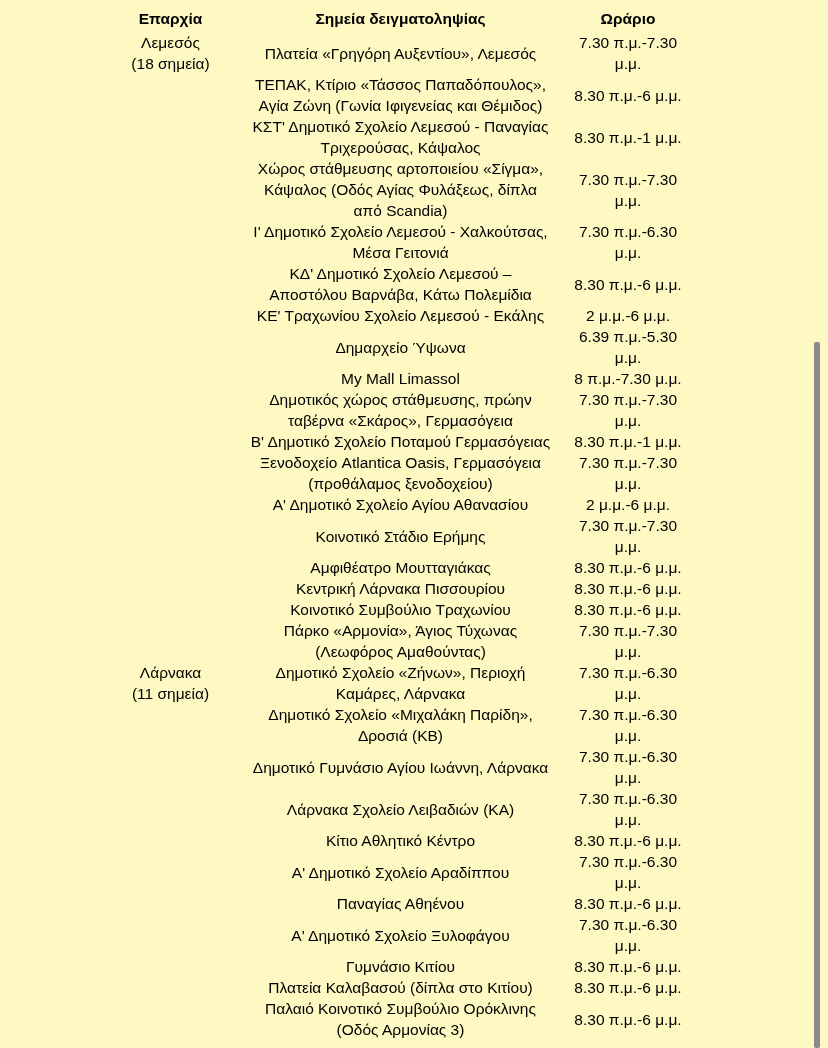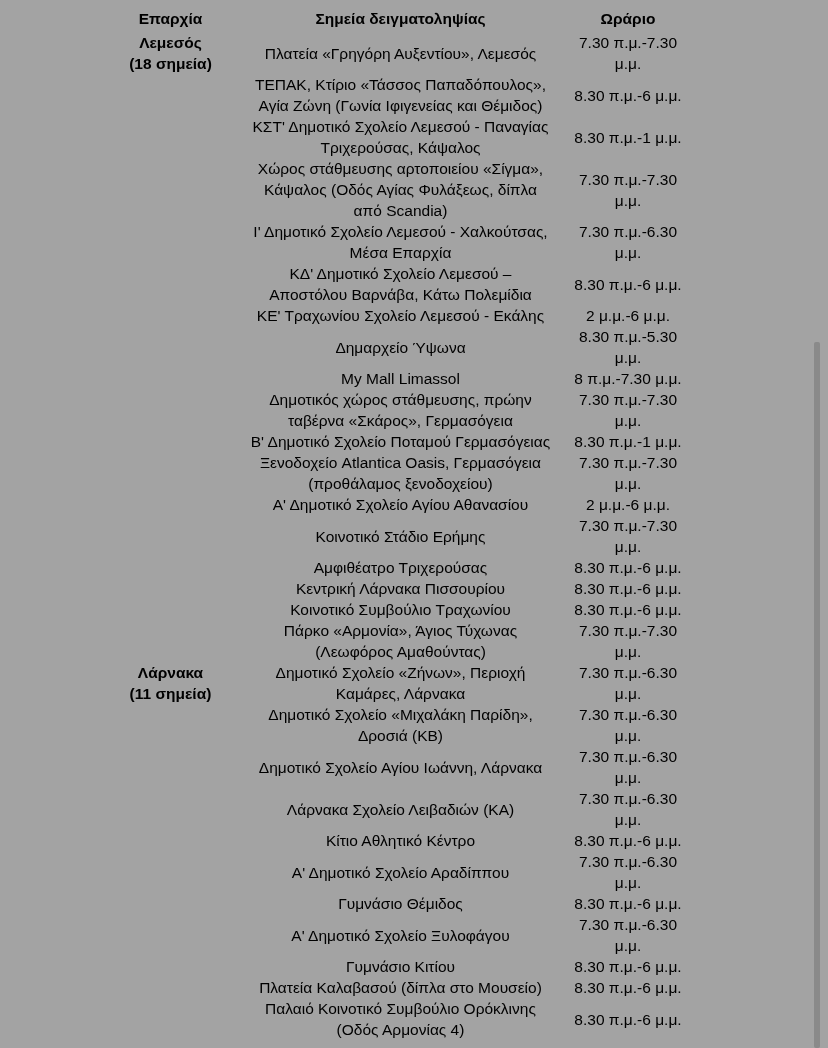--- a/index.html
+++ b/index.html
@@ -1,20 +1,20 @@
 <!DOCTYPE html>
 <html><head>
 <meta charset="utf-8">
 <style>
   html, body { margin: 0; padding: 0; }
   .page {
     position: relative;
     width: 828px;
     height: 1048px;
-    background: #a3a3a3;
+    background: #fef9c3;
     overflow: hidden;
     font-family: "Liberation Sans", sans-serif;
     color: #000000;
   }
   table.sampling {
     position: absolute;
     left: 98px;
     top: 8px;
     width: 600px;
     border-collapse: collapse;
@@ -30,21 +30,21 @@
     padding: 0;
     white-space: pre-line;
     vertical-align: middle;
     font-weight: normal;
   }
   thead th {
     font-weight: bold;
     padding-bottom: 3px;
   }
   td.district {
-    font-weight: bold;
+    font-weight: normal;
     vertical-align: top;
   }
   .scrollbar-thumb {
     position: absolute;
     right: 8px;
     top: 342px;
     width: 6px;
     height: 706px;
     background: #8a8a8a;
     border-radius: 2px;
@@ -87,36 +87,36 @@
         </tr>
         <tr>
           <td>Χώρος στάθμευσης αρτοποιείου «Σίγμα»,
 Κάψαλος (Οδός Αγίας Φυλάξεως, δίπλα
 από Scandia)</td>
           <td>7.30 π.μ.-7.30
 μ.μ.</td>
         </tr>
         <tr>
           <td>Ι' Δημοτικό Σχολείο Λεμεσού - Χαλκούτσας,
-Μέσα Επαρχία</td>
+Μέσα Γειτονιά</td>
           <td>7.30 π.μ.-6.30
 μ.μ.</td>
         </tr>
         <tr>
           <td>ΚΔ' Δημοτικό Σχολείο Λεμεσού –
 Αποστόλου Βαρνάβα, Κάτω Πολεμίδια</td>
           <td>8.30 π.μ.-6 μ.μ.</td>
         </tr>
         <tr>
           <td>ΚΕ' Τραχωνίου Σχολείο Λεμεσού - Εκάλης</td>
           <td>2 μ.μ.-6 μ.μ.</td>
         </tr>
         <tr>
           <td>Δημαρχείο Ύψωνα</td>
-          <td>8.30 π.μ.-5.30
+          <td>6.39 π.μ.-5.30
 μ.μ.</td>
         </tr>
         <tr>
           <td>My Mall Limassol</td>
           <td>8 π.μ.-7.30 μ.μ.</td>
         </tr>
         <tr>
           <td>Δημοτικός χώρος στάθμευσης, πρώην
 ταβέρνα «Σκάρος», Γερμασόγεια</td>
           <td>7.30 π.μ.-7.30
@@ -135,21 +135,21 @@
         <tr>
           <td>Α' Δημοτικό Σχολείο Αγίου Αθανασίου</td>
           <td>2 μ.μ.-6 μ.μ.</td>
         </tr>
         <tr>
           <td>Κοινοτικό Στάδιο Ερήμης</td>
           <td>7.30 π.μ.-7.30
 μ.μ.</td>
         </tr>
         <tr>
-          <td>Αμφιθέατρο Τριχερούσας</td>
+          <td>Αμφιθέατρο Μουτταγιάκας</td>
           <td>8.30 π.μ.-6 μ.μ.</td>
         </tr>
         <tr>
           <td>Κεντρική Λάρνακα Πισσουρίου</td>
           <td>8.30 π.μ.-6 μ.μ.</td>
         </tr>
         <tr>
           <td>Κοινοτικό Συμβούλιο Τραχωνίου</td>
           <td>8.30 π.μ.-6 μ.μ.</td>
         </tr>
@@ -167,57 +167,57 @@
           <td>7.30 π.μ.-6.30
 μ.μ.</td>
         </tr>
         <tr>
           <td>Δημοτικό Σχολείο «Μιχαλάκη Παρίδη»,
 Δροσιά (ΚΒ)</td>
           <td>7.30 π.μ.-6.30
 μ.μ.</td>
         </tr>
         <tr>
-          <td>Δημοτικό Σχολείο Αγίου Ιωάννη, Λάρνακα</td>
+          <td>Δημοτικό Γυμνάσιο Αγίου Ιωάννη, Λάρνακα</td>
           <td>7.30 π.μ.-6.30
 μ.μ.</td>
         </tr>
         <tr>
           <td>Λάρνακα Σχολείο Λειβαδιών (ΚΑ)</td>
           <td>7.30 π.μ.-6.30
 μ.μ.</td>
         </tr>
         <tr>
           <td>Κίτιο Αθλητικό Κέντρο</td>
           <td>8.30 π.μ.-6 μ.μ.</td>
         </tr>
         <tr>
           <td>Α' Δημοτικό Σχολείο Αραδίππου</td>
           <td>7.30 π.μ.-6.30
 μ.μ.</td>
         </tr>
         <tr>
-          <td>Γυμνάσιο Θέμιδος</td>
+          <td>Παναγίας Αθηένου</td>
           <td>8.30 π.μ.-6 μ.μ.</td>
         </tr>
         <tr>
           <td>Α' Δημοτικό Σχολείο Ξυλοφάγου</td>
           <td>7.30 π.μ.-6.30
 μ.μ.</td>
         </tr>
         <tr>
           <td>Γυμνάσιο Κιτίου</td>
           <td>8.30 π.μ.-6 μ.μ.</td>
         </tr>
         <tr>
-          <td>Πλατεία Καλαβασού (δίπλα στο Μουσείο)</td>
+          <td>Πλατεία Καλαβασού (δίπλα στο Κιτίου)</td>
           <td>8.30 π.μ.-6 μ.μ.</td>
         </tr>
         <tr>
           <td>Παλαιό Κοινοτικό Συμβούλιο Ορόκλινης
-(Οδός Αρμονίας 4)</td>
+(Οδός Αρμονίας 3)</td>
           <td>8.30 π.μ.-6 μ.μ.</td>
         </tr>
       </tbody>
   </table>
 
   <div class="scrollbar-thumb"></div>
 </div>
 
 </body></html>

